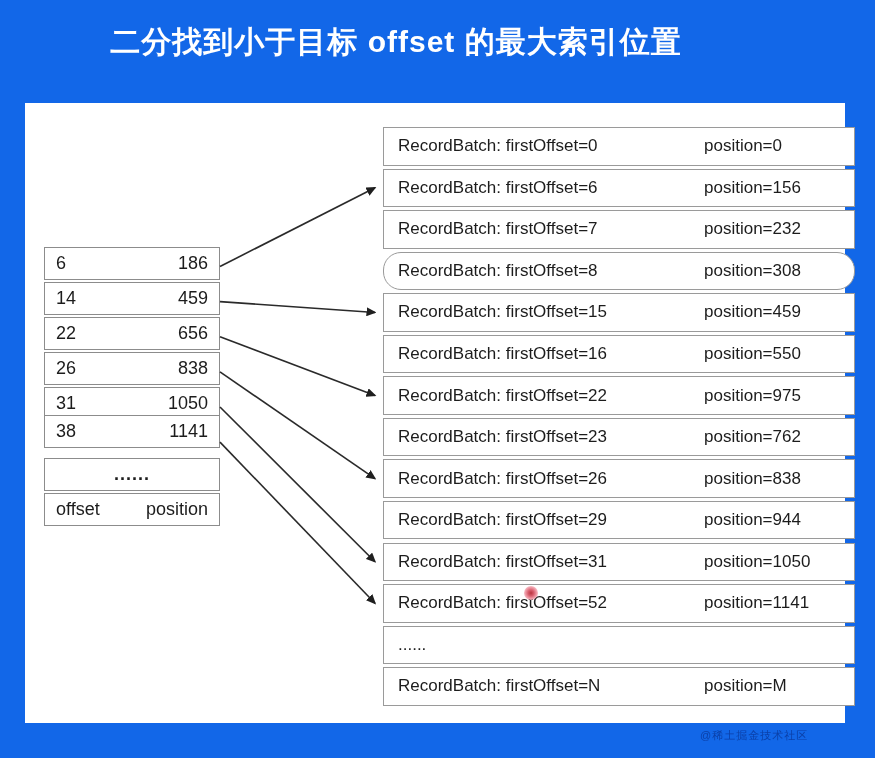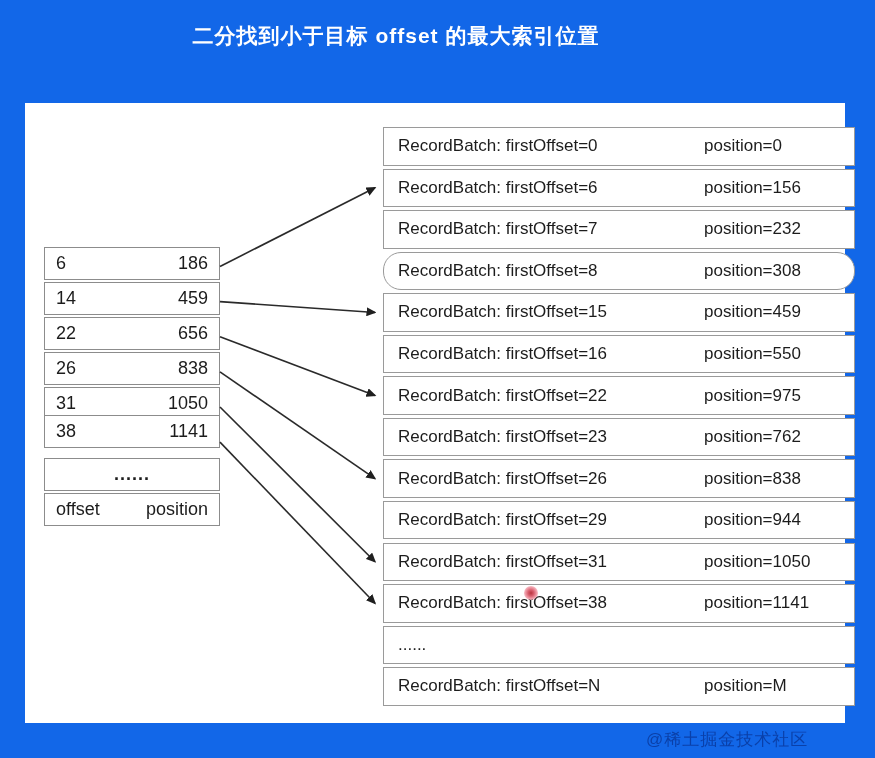--- a/index.html
+++ b/index.html
@@ -14,21 +14,21 @@
     background: #1267E8;
     font-family: "Liberation Sans", "DejaVu Sans", sans-serif;
   }
   .diagram-title {
     position: absolute;
     left: 396px;
     top: 22px;
     transform: translateX(-50%);
     white-space: nowrap;
     color: #ffffff;
-    font-size: 21px;
+    font-size: 30px;
     font-weight: bold;
     letter-spacing: 1px;
   }
   .content-panel {
     position: absolute;
     left: 25px;
     top: 103px;
     width: 820px;
     height: 620px;
     background: #ffffff;
@@ -101,23 +101,23 @@
     left: 524px;
     top: 586px;
     width: 14px;
     height: 14px;
     border-radius: 50%;
     background: radial-gradient(circle at 50% 50%,
       #b8353f 0%, #d95f6e 30%, #f3a9b4 62%, rgba(243,169,180,0) 100%);
   }
   .watermark {
     position: absolute;
-    left: 646px;
+    left: 700px;
     top: 728px;
-    font-size: 17px;
+    font-size: 11px;
     letter-spacing: 1px;
     color: rgba(9, 58, 158, 0.85);
     white-space: nowrap;
   }
 </style>
 </head>
 <body>
 
 <div class="diagram-title">二分找到小于目标 offset 的最大索引位置</div>
 
@@ -196,21 +196,21 @@
     </div>
     <div class="log-row" style="top: 373.95px;">
       <span class="record-label">RecordBatch: firstOffset=29</span>
       <span class="record-position">position=944</span>
     </div>
     <div class="log-row" style="top: 415.5px;">
       <span class="record-label">RecordBatch: firstOffset=31</span>
       <span class="record-position">position=1050</span>
     </div>
     <div class="log-row" style="top: 457.05px;">
-      <span class="record-label">RecordBatch: firstOffset=38</span>
+      <span class="record-label">RecordBatch: firstOffset=52</span>
       <span class="record-position">position=1141</span>
     </div>
     <div class="log-row" style="top: 498.6px;">
       <span class="record-label">......</span>
     </div>
     <div class="log-row" style="top: 540.15px;">
       <span class="record-label">RecordBatch: firstOffset=N</span>
       <span class="record-position">position=M</span>
     </div>
   </div>

